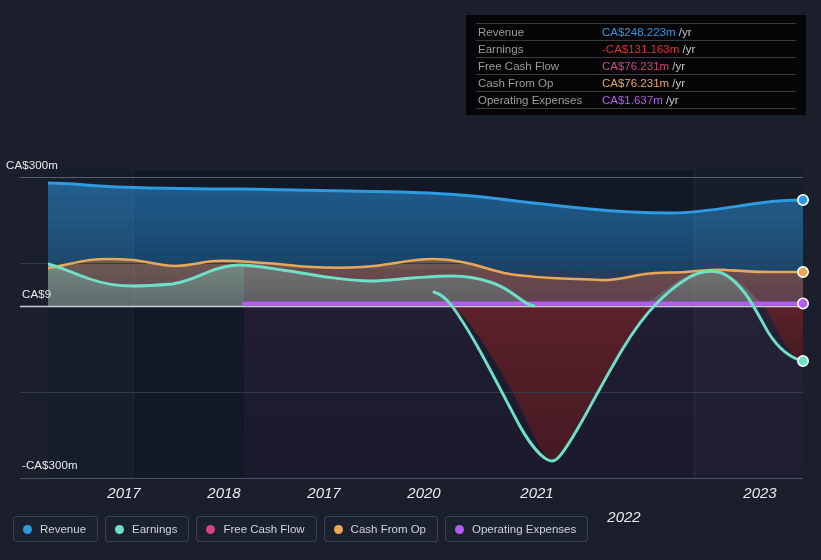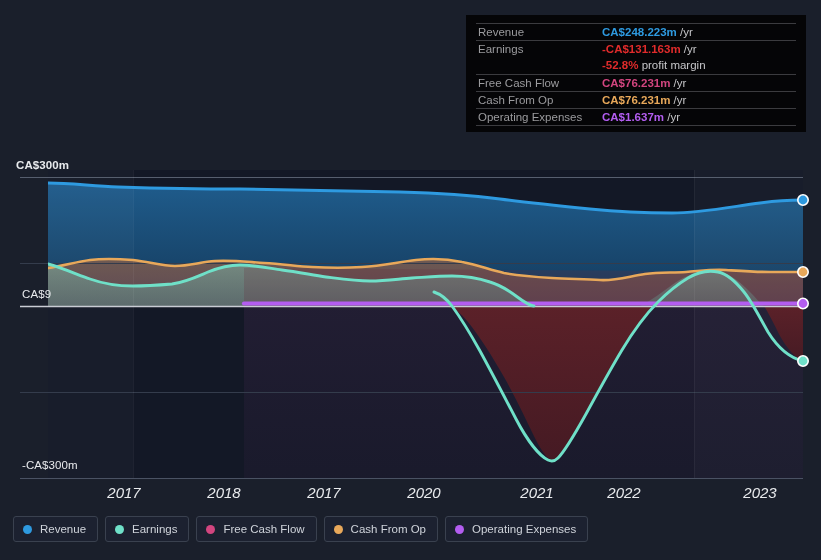--- a/index.html
+++ b/index.html
@@ -15,21 +15,21 @@
   svg#plot{position:absolute;left:0;top:0;width:821px;height:510px;display:block;}
 
   
   .axlabel{
     position:absolute;
     color:#e8eaed;
     font-size:11.5px;
     white-space:nowrap;
     letter-spacing:.1px;
   }
-  #y-top{left:16px;top:159px;font-weight:bold;}
+  #y-top{left:6px;top:159px;}
   #y-zero{left:22px;top:288px;}
   #y-bottom{left:22px;top:459px;}
 
   .xtick{
     position:absolute;
     top:484px;
     color:#e8eaed;
     font-size:15px;
     transform:translateX(-50%);
     white-space:nowrap;
@@ -59,21 +59,21 @@
     border-top:1px solid #3b3b3f;
     padding:2px 0 2px 2px;
     font-size:11.5px;
     vertical-align:middle;
     white-space:nowrap;
   }
   #tooltip td.tt-label{color:#9b9b9e;width:122px;}
   #tooltip td.tt-val{color:#b9b9bc;}
   #tooltip tr.sub td{border-top:none;padding-top:0;}
   #tooltip tr.lastline td{border-bottom:1px solid #3b3b3f;}
-  .v-amt{font-weight:bold;text-align:right;}
+  .v-amt{font-weight:normal;text-align:right;}
   .v-unit{color:#c6c6c9;font-weight:normal;}
 
   
   #legend{
     position:absolute;
     left:13px;top:516px;
     display:flex;
     gap:7px;
     align-items:center;
   }
@@ -243,39 +243,35 @@
   <div class="axlabel" id="y-top">CA$300m</div>
   <div class="axlabel" id="y-zero">CA$9</div>
   <div class="axlabel" id="y-bottom">-CA$300m</div>
 
   <div id="x-axis">
       <div class="xtick" style="left: 124px;">2017</div>
       <div class="xtick" style="left: 224px;">2018</div>
       <div class="xtick" style="left: 324px;">2017</div>
       <div class="xtick" style="left: 424px;">2020</div>
       <div class="xtick" style="left: 524px; margin-left: 13px;">2021</div>
-      <div class="xtick" style="left: 624px;">2022</div>
+      <div class="xtick" style="left: 624px; margin-top: 24px;">2022</div>
       <div class="xtick" style="left: 760px;">2023</div>
     </div>
 
   <div id="tooltip">
     <table>
       <tbody id="tt-body">
           <tr>
             <td class="tt-label">Revenue</td>
             <td class="tt-val"><span class="v-amt" style="color: rgb(46, 154, 224);">CA$248.223m</span><span class="v-unit"> /yr</span></td>
           </tr>
           <tr>
             <td class="tt-label">Earnings</td>
             <td class="tt-val"><span class="v-amt" style="color: rgb(224, 43, 43);">-CA$131.163m</span><span class="v-unit"> /yr</span></td>
           </tr>
-          <tr class="sub">
-            <td class="tt-label"></td>
-            <td class="tt-val"><span class="v-amt" style="color: rgb(224, 43, 43);">-52.8%</span><span class="v-unit"> profit margin</span></td>
-          </tr>
           <tr>
             <td class="tt-label">Free Cash Flow</td>
             <td class="tt-val"><span class="v-amt" style="color: rgb(210, 69, 127);">CA$76.231m</span><span class="v-unit"> /yr</span></td>
           </tr>
           <tr>
             <td class="tt-label">Cash From Op</td>
             <td class="tt-val"><span class="v-amt" style="color: rgb(232, 168, 90);">CA$76.231m</span><span class="v-unit"> /yr</span></td>
           </tr>
           <tr class=" lastline">
             <td class="tt-label">Operating Expenses</td>

